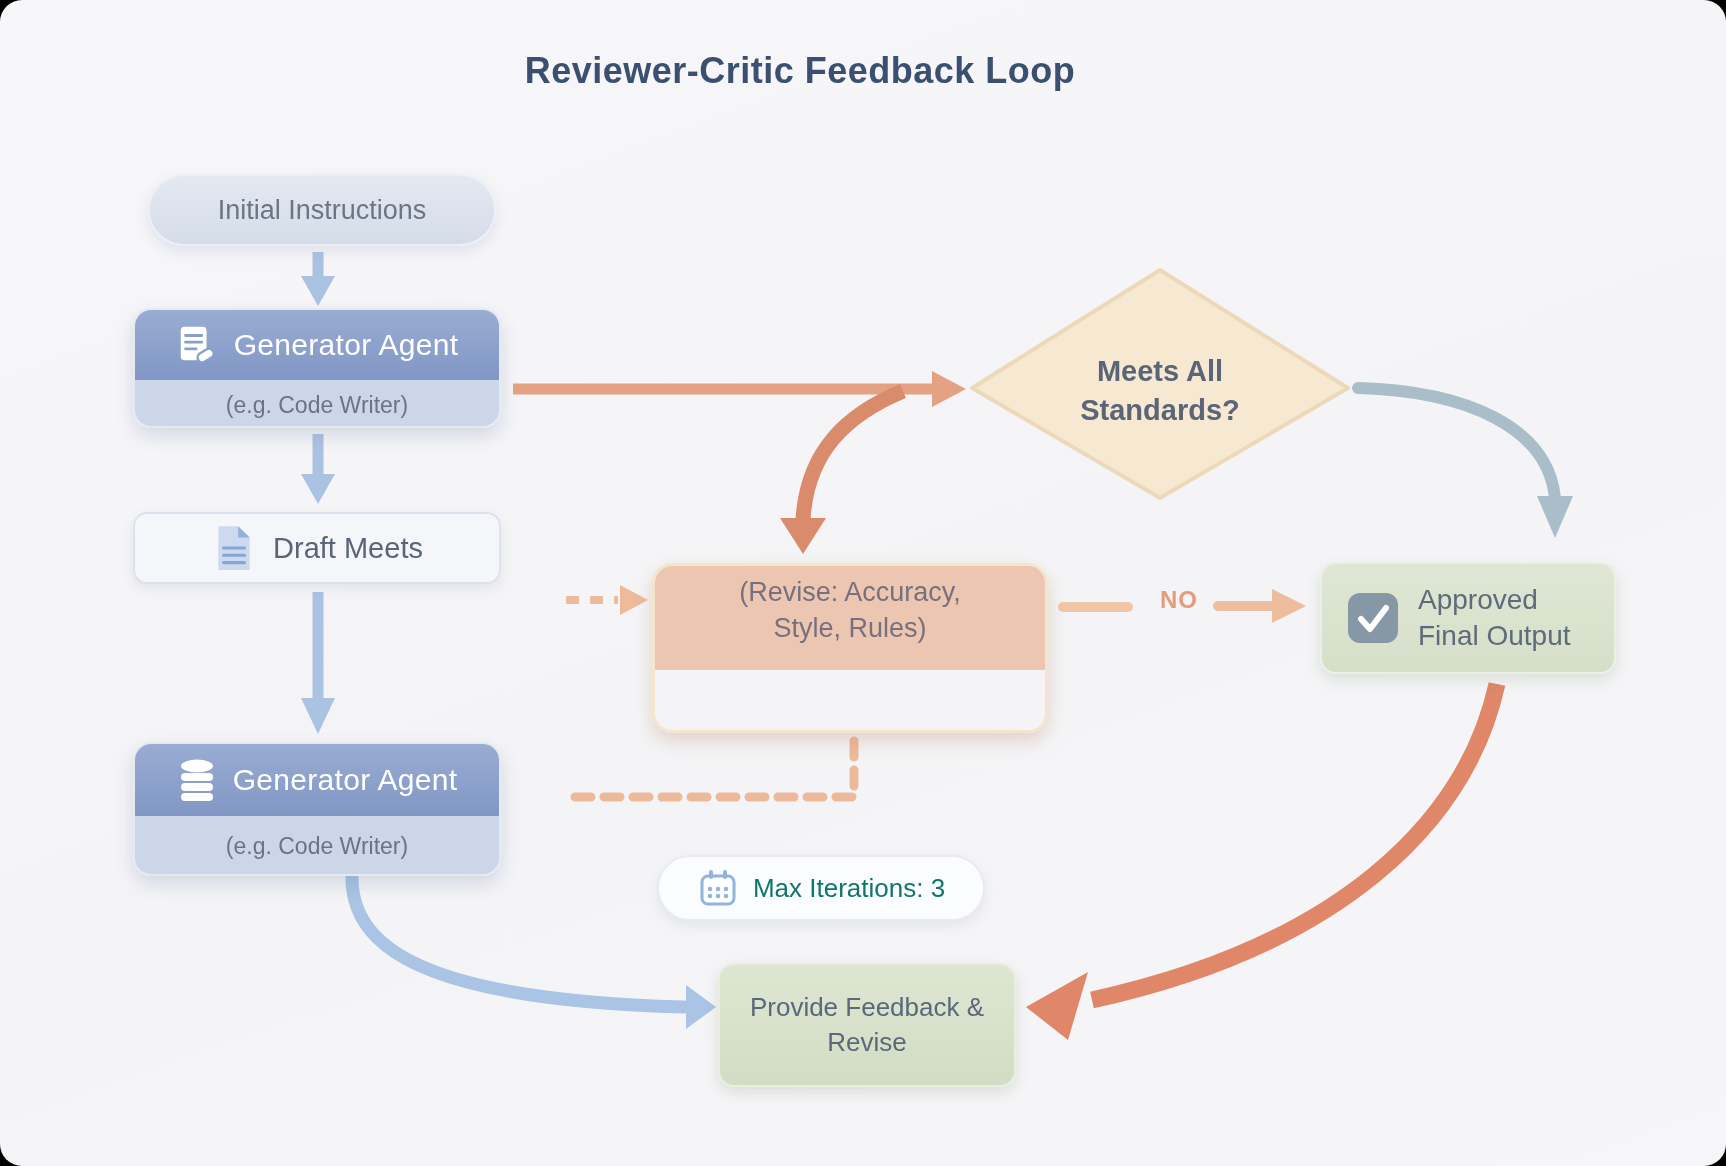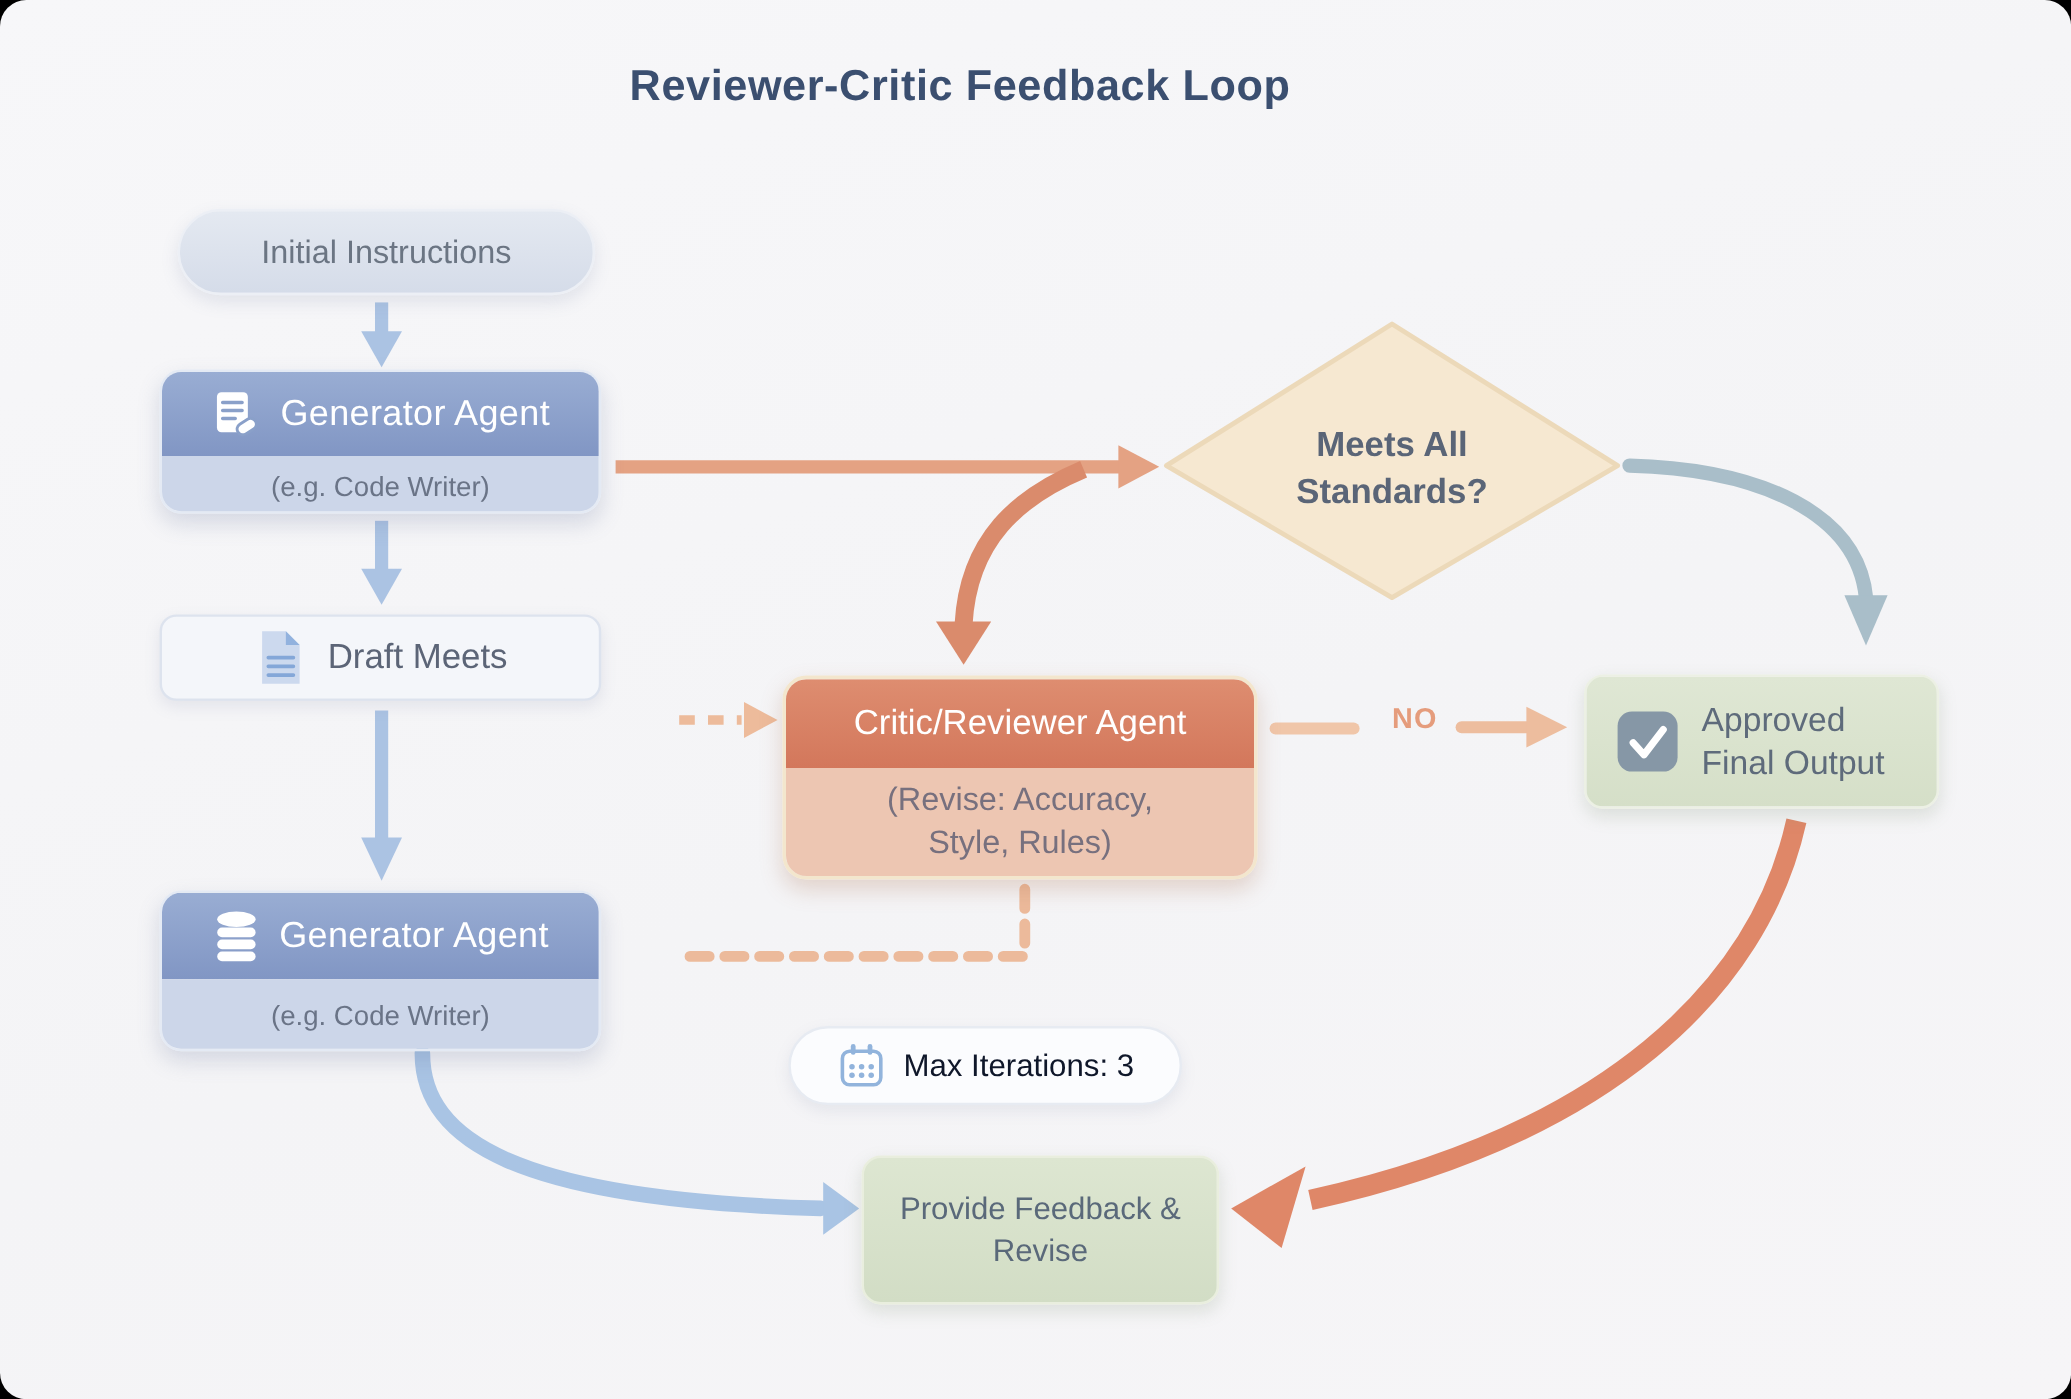--- a/index.html
+++ b/index.html
@@ -81,21 +81,21 @@
 
   .no-label {
     left:1143px; top:586px; width:72px; text-align:center;
     font-size:24px; font-weight:700; color:#e59c7c; letter-spacing:1px;
   }
 
   .max-pill {
     left:657px; top:855px; width:328px; height:66px; border-radius:33px;
     background:#fbfcfe; border:2px solid #e7ebf2; box-shadow:0 5px 12px rgba(120,130,160,.13);
     display:flex; align-items:center; justify-content:center; gap:14px;
-    font-size:26px; color:#0f172a;
+    font-size:26px; color:#0f766e;
   }
 
   .feedback-box {
     left:718px; top:963px; width:298px; height:124px; border-radius:16px;
     background:linear-gradient(180deg,#dde6d1 0%,#d2ddc5 100%);
     border:2px solid #e9eede; box-shadow:0 6px 14px rgba(120,140,110,.2);
     display:flex; align-items:center; justify-content:center; text-align:center;
     font-size:26px; color:#5a697a; line-height:1.35;
   }
   .feedback-box span { display:inline-block; width:250px; }
@@ -209,23 +209,20 @@
           <rect x="4" y="25" width="32" height="8" rx="4" fill="#ffffff"></rect>
           <rect x="4" y="35" width="32" height="8" rx="4" fill="#ffffff"></rect>
         </svg>
       </span>
       <span>Generator Agent</span>
     </div>
     <div class="agent-body">(e.g. Code Writer)</div>
   </div>
 
   <div class="node critic-box">
-    <div class="critic-header">
-      <span>Critic/Reviewer Agent</span>
-    </div>
     <div class="critic-body">
       <span>(Revise: Accuracy, Style, Rules)</span>
     </div>
   </div>
 
   <div class="diamond-label">Meets All Standards?</div>
 
   <div class="no-label">NO</div>
 
   <div class="node approved-box">

